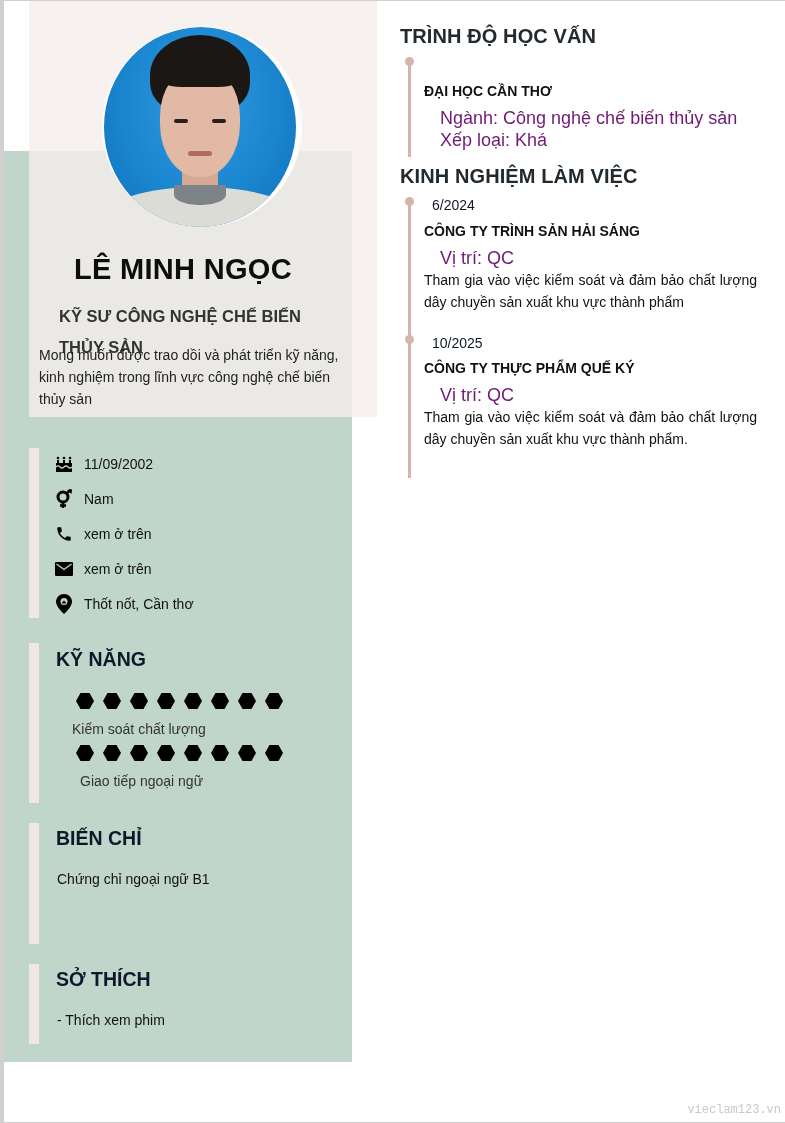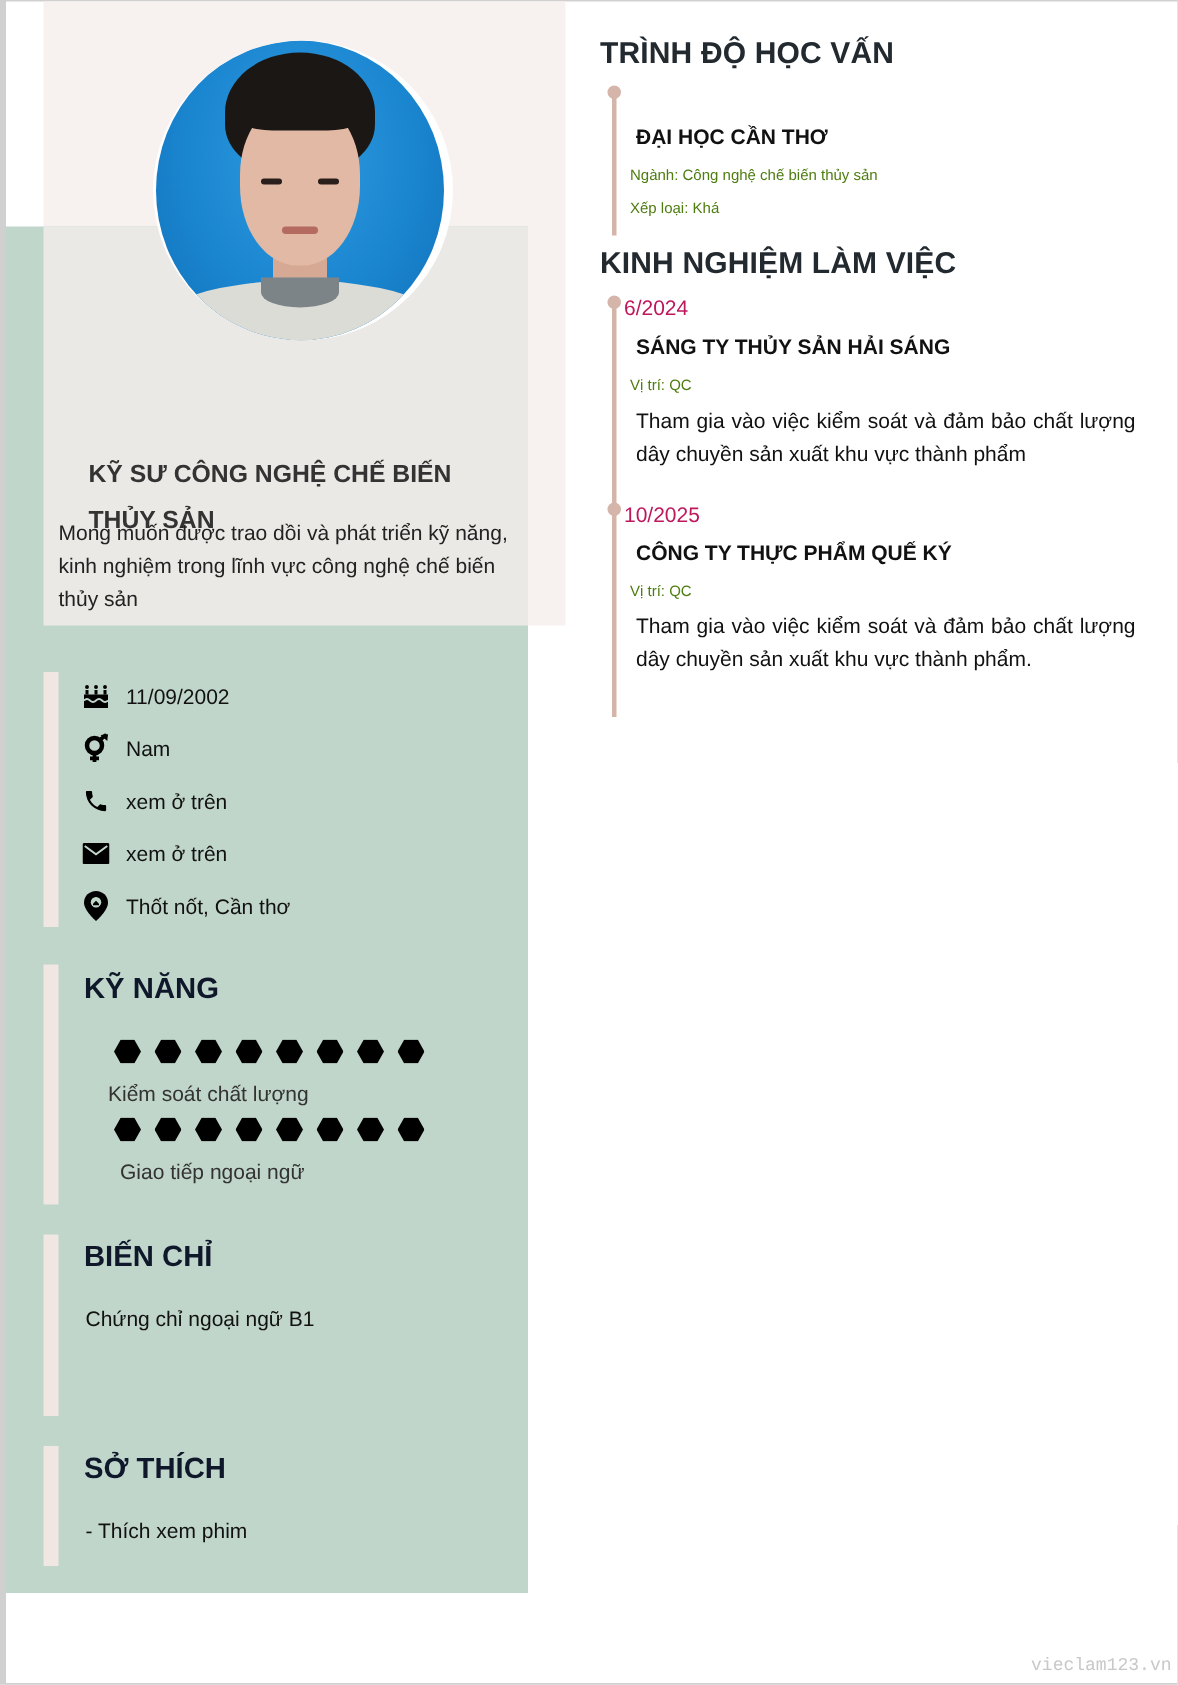--- a/index.html
+++ b/index.html
@@ -43,22 +43,22 @@
   .certs { top: 822px; height: 121px; }
   .cert-list { position: absolute; left: 28px; top: 45px; font-size: 14px; line-height: 22px; color: #111; }
   .hobbies { top: 963px; height: 80px; padding-left: 48px; }
   .hobby-text { position: absolute; left: 28px; top: 48px; font-size: 14px; color: #111; }
 
   .right { position: absolute; left: 396px; top: 0; width: 360px; }
   .r-title { position: absolute; left: 0; font-size: 20px; font-weight: bold; color: #222a30; letter-spacing: 0.1px; }
   .tl-line { position: absolute; left: 8px; width: 3px; background: #d5b5aa; }
   .tl-dot { position: absolute; left: 5px; width: 9px; height: 9px; border-radius: 50%; background: #d5b5aa; }
   .org { position: absolute; left: 24px; font-size: 14px; font-weight: bold; color: #111; }
-  .txt { position: absolute; left: 20px; font-size: 10px; line-height: 22px; color: #4d7c0f; }
-  .date { position: absolute; left: 16px; font-size: 14px; color: #be185d; }
+  .txt { position: absolute; left: 40px; font-size: 18px; line-height: 22px; color: #701a75; }
+  .date { position: absolute; left: 32px; font-size: 14px; color: #0f172a; }
   .desc { position: absolute; left: 24px; width: 333px; font-size: 14px; line-height: 22px; color: #111; text-align: justify; }
 
   .watermark { position: absolute; right: 4px; bottom: 5px; font-size: 12px; color: #c8c8c8; font-family: Liberation Mono, monospace; }
 </style>
 </head>
 <body>
 
 <div class="page">
   <div class="pink-panel"></div>
   <div class="green-side"></div>
@@ -71,20 +71,21 @@
       <div class="av-shirt"></div>
       <div class="av-collar"></div>
       <div class="av-face"></div>
       <div class="av-hairfront"></div>
       <div class="av-eye" style="left:70px"></div>
       <div class="av-eye" style="left:108px"></div>
       <div class="av-mouth"></div>
     </div>
   </div>
 
+  <div class="name">LÊ MINH NGỌC</div>
   <div class="job-title">KỸ SƯ CÔNG NGHỆ CHẾ BIẾN THỦY SẢN</div>
   <div class="objective">Mong muốn được trao dồi và phát triển kỹ năng, kinh nghiệm trong lĩnh vực công nghệ chế biến thủy sản</div>
 
   <div class="side-block contact">
     <div class="side-bar"></div>
     <div class="contact-row" style="top:4px">
       <span class="ic">
         <svg width="18" height="18" viewBox="0 0 18 18">
             <rect x="1" y="8" width="16" height="9" fill="#000"></rect>
             <rect x="2" y="5" width="2" height="3" fill="#000"></rect>
@@ -186,21 +187,21 @@
     <div class="tl-line" style="top:60px; height:96px"></div>
     <div class="org" style="top:82px">ĐẠI HỌC CẦN THƠ</div>
     <div class="txt" style="top:106px">Ngành: Công nghệ chế biến thủy sản</div>
     <div class="txt" style="top:128px">Xếp loại: Khá</div>
 
     <div class="r-title" style="top:164px">KINH NGHIỆM LÀM VIỆC</div>
     <div class="tl-dot" style="top:196px"></div>
     <div class="tl-line" style="top:200px; height:277px"></div>
 
     <div class="date" style="top:196px">6/2024</div>
-    <div class="org" style="top:222px">SÁNG TY THỦY SẢN HẢI SÁNG</div>
+    <div class="org" style="top:222px">CÔNG TY TRÌNH SẢN HẢI SÁNG</div>
     <div class="txt" style="top:246px">Vị trí: QC</div>
     <div class="desc" style="top:268px">Tham gia vào việc kiểm soát và đảm bảo chất lượng dây chuyền sản xuất khu vực thành phẩm</div>
 
     <div class="tl-dot" style="top:334px"></div>
     <div class="date" style="top:334px">10/2025</div>
     <div class="org" style="top:359px">CÔNG TY THỰC PHẨM QUẾ KÝ</div>
     <div class="txt" style="top:383px">Vị trí: QC</div>
     <div class="desc" style="top:405px">Tham gia vào việc kiểm soát và đảm bảo chất lượng dây chuyền sản xuất khu vực thành phẩm.</div>
   </div>
 

